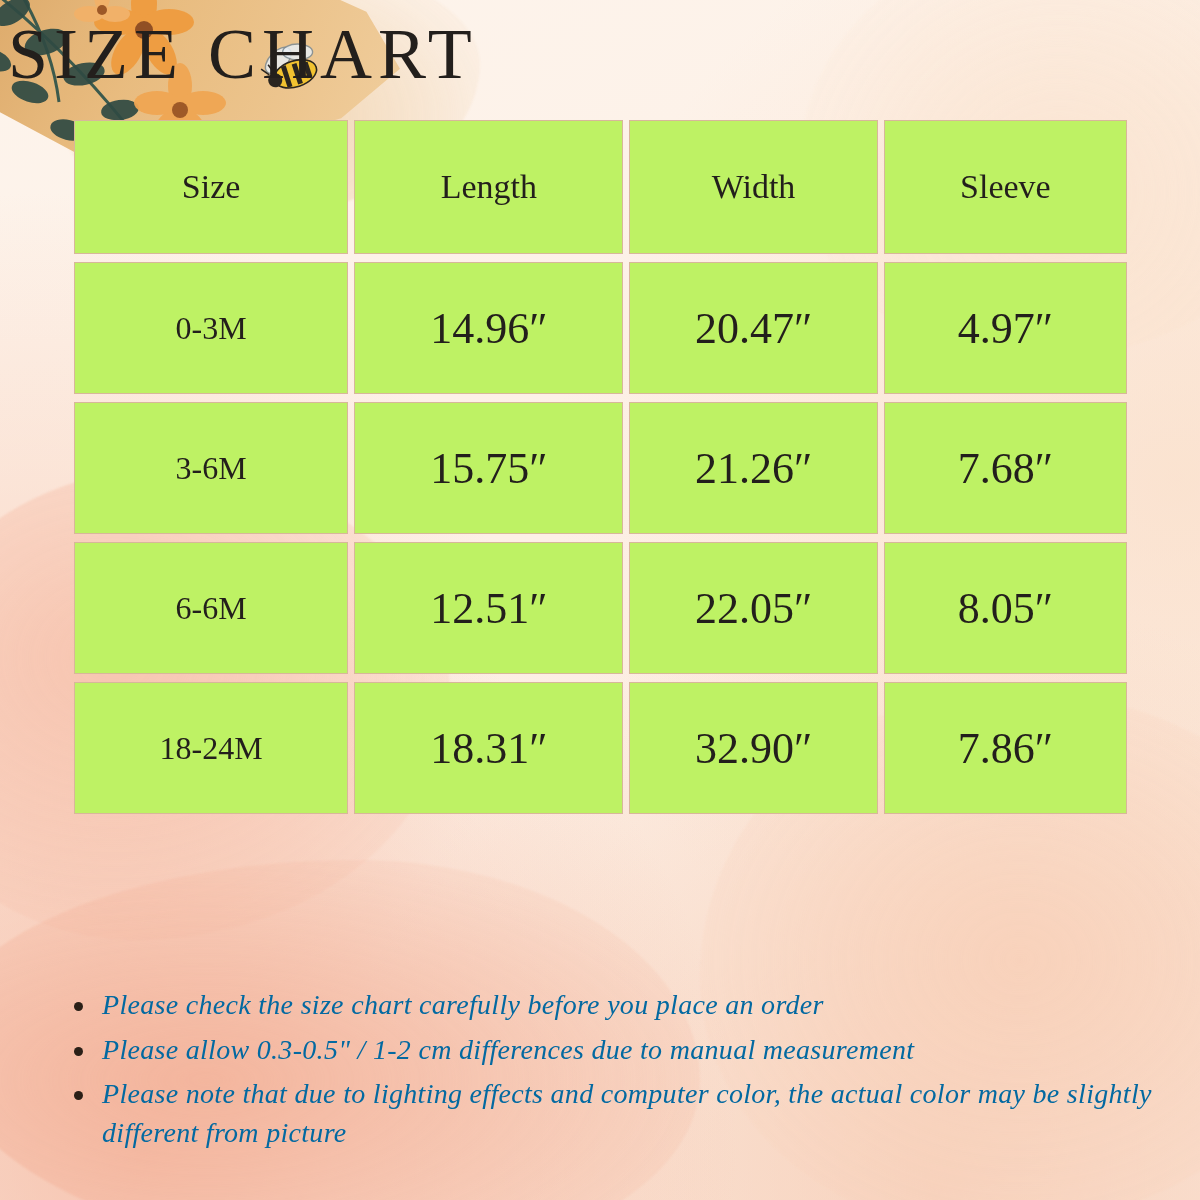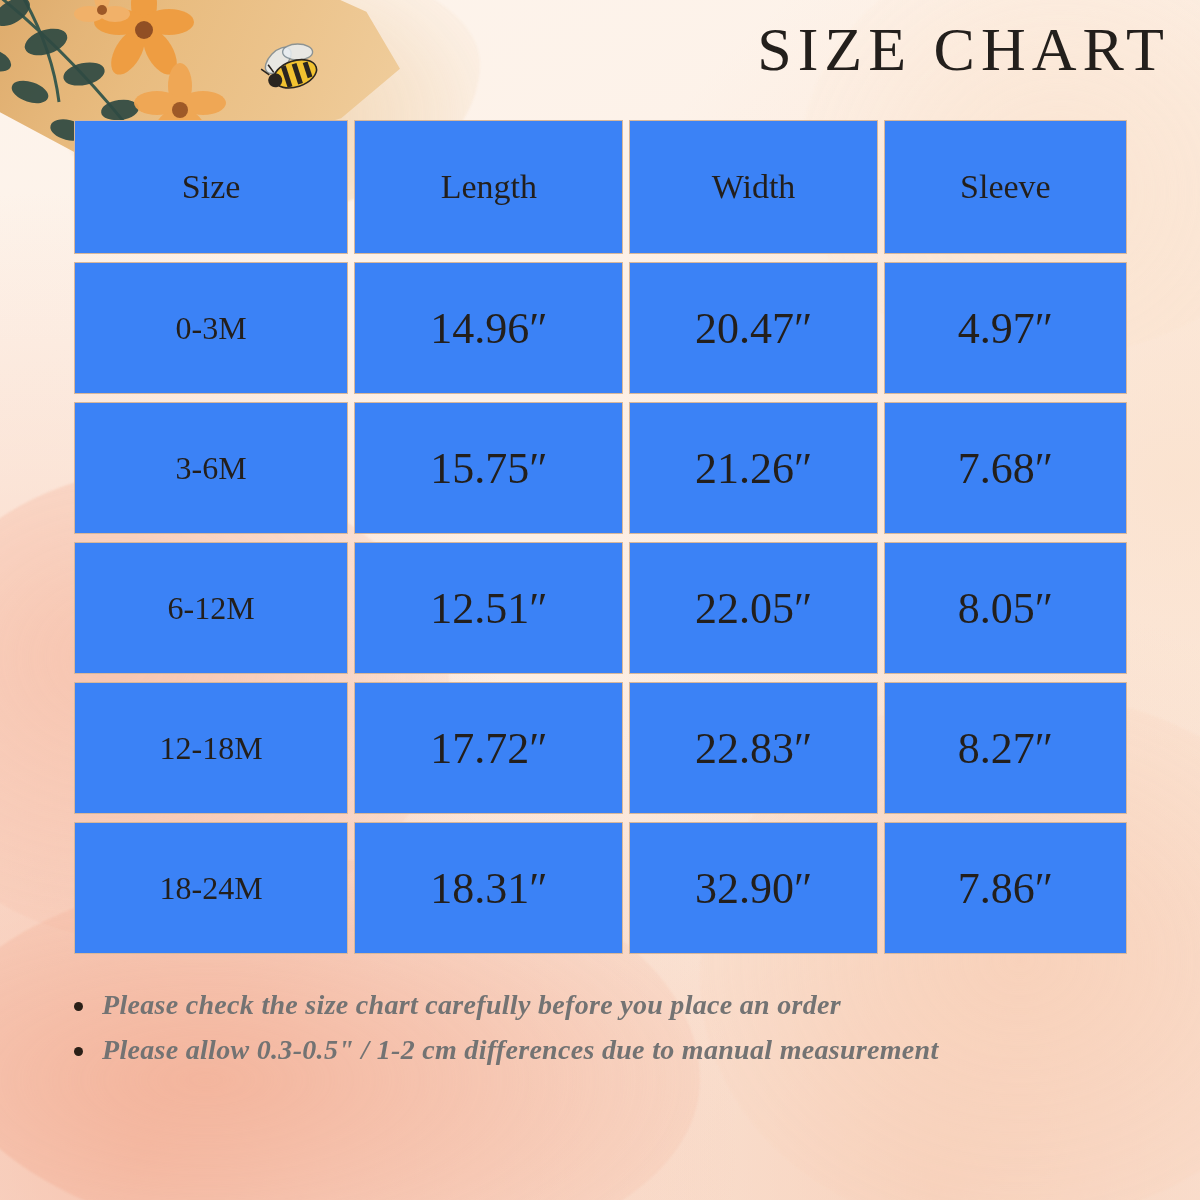--- a/index.html
+++ b/index.html
@@ -87,45 +87,46 @@
     width: 72px;
     height: 72px;
   }
 
   
   .title {
     position: absolute;
     left: 0;
     right: 30px;
     top: 18px;
-    text-align: right;
+    text-align: left;
     font-family: "Liberation Serif", serif;
-    font-size: 62px;
+    font-size: 72px;
     line-height: 1;
     letter-spacing: 6px;
     color: #231f1c;
     font-weight: 400;
     white-space: nowrap;
+    padding-left: 8px;
   }
 
   
   .table-wrap {
     position: absolute;
     left: 68px;
     top: 112px;
     width: 1065px;
   }
   table.size-table {
     width: 100%;
     border-collapse: separate;
     border-spacing: 6px 8px;
     table-layout: fixed;
   }
   table.size-table td {
-    background: #3b82f6;
+    background: #bef264;
     border: 1px solid #d8b79a;
     text-align: center;
     vertical-align: middle;
     height: 128px;
     color: #231f1c;
     font-family: "Liberation Serif", serif;
   }
   table.size-table thead td {
     height: 130px;
     font-size: 34px;
@@ -141,22 +142,21 @@
   col.c3 { width: 24%; }
   col.c4 { width: 23.5%; }
 
   
   .notes {
     position: absolute;
     left: 66px;
     right: 48px;
     top: 986px;
     font-family: "Liberation Serif", serif;
-    color: #737373;
-    font-weight: bold;
+    color: #0369a1;
   }
   .notes ul {
     margin: 0;
     padding: 0;
     list-style: none;
   }
   .notes li {
     position: relative;
     padding-left: 36px;
     font-size: 28px;
@@ -281,41 +281,36 @@
           <td>20.47″</td>
           <td>4.97″</td>
         </tr>
         <tr>
           <td class="col-size">3-6M</td>
           <td>15.75″</td>
           <td>21.26″</td>
           <td>7.68″</td>
         </tr>
         <tr>
-          <td class="col-size">6-12M</td>
+          <td class="col-size">6-6M</td>
           <td>12.51″</td>
           <td>22.05″</td>
           <td>8.05″</td>
-        </tr>
-        <tr>
-          <td class="col-size">12-18M</td>
-          <td>17.72″</td>
-          <td>22.83″</td>
-          <td>8.27″</td>
         </tr>
         <tr>
           <td class="col-size">18-24M</td>
           <td>18.31″</td>
           <td>32.90″</td>
           <td>7.86″</td>
         </tr>
       </tbody>
     </table>
   </div>
 
   <div class="notes">
     <ul>
       <li>Please check the size chart carefully before you place an order</li>
       <li>Please allow 0.3-0.5" / 1-2 cm differences due to manual measurement</li>
+      <li>Please note that due to lighting effects and computer color, the actual color may be slightly different from picture</li>
     </ul>
   </div>
 
 </div>
 
 </body></html>

